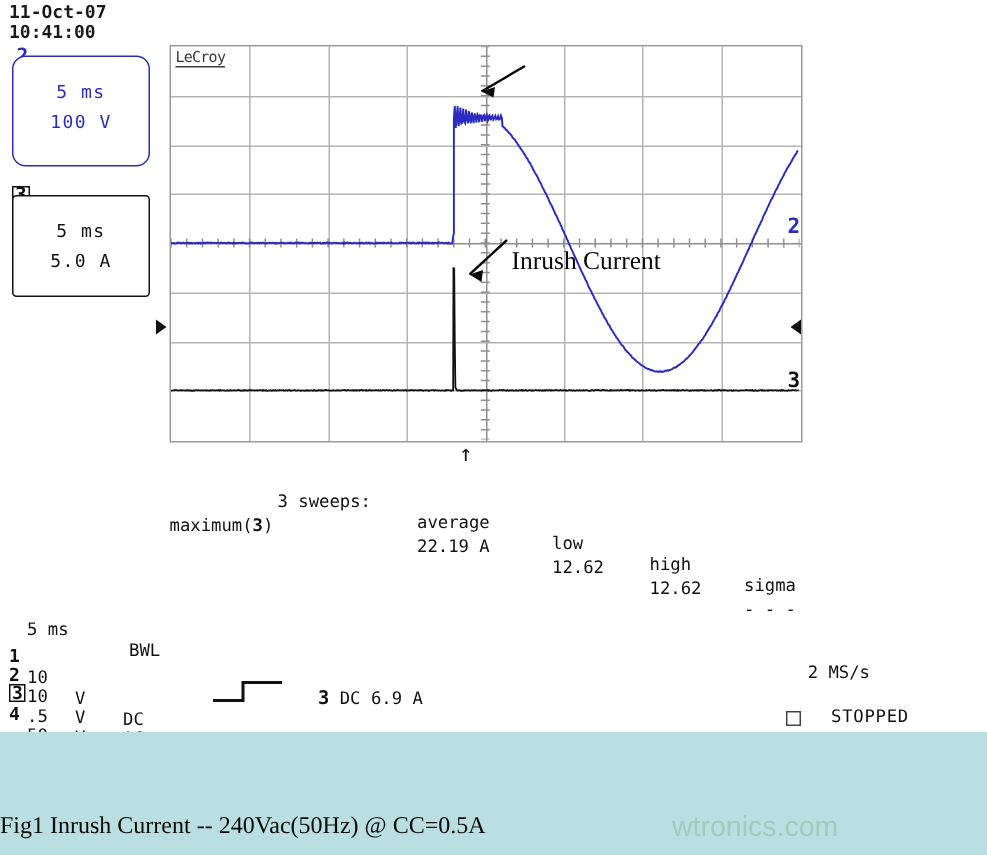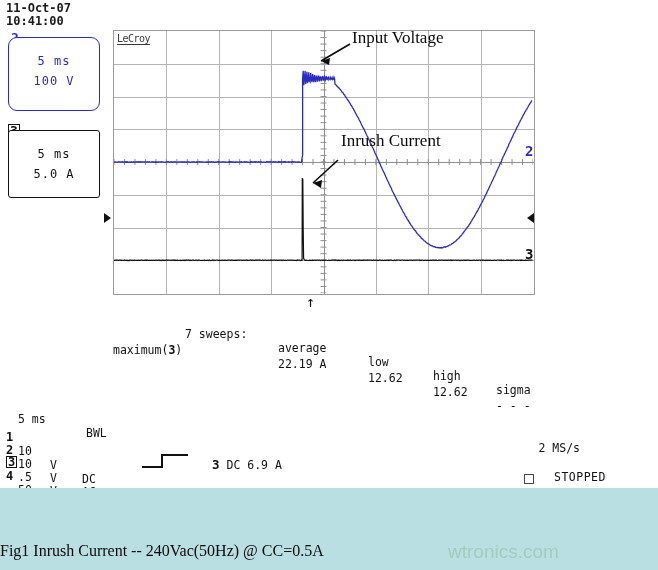--- a/index.html
+++ b/index.html
@@ -87,21 +87,21 @@
   #triR{left:527px;top:213px;border-top:5px solid transparent;border-bottom:5px solid transparent;border-right:7px solid #111;}
   #trigarrow{position:absolute;left:306px;top:295px;color:#111;font-size:15px;line-height:15px;}
 
   
   .anno{
     position:absolute;
     font-family:"Liberation Serif","DejaVu Serif",serif;
     font-size:17px;color:#0a0a0a;white-space:nowrap;
   }
   #annoV{left:352px;top:28px;}
-  #annoI{left:341px;top:131px;text-align:center;}
+  #annoI{left:341px;top:164px;text-align:center;}
 
   
   #meas{
     position:absolute;left:113px;top:313px;width:430px;
     font-family:"DejaVu Sans Mono", monospace;
     font-size:11.5px;color:#111;
   }
   #meas .mrow{position:relative;height:16px;white-space:pre;}
   #meas .c0{position:absolute;left:0;}
   #meas .c1{position:absolute;left:72px;}
@@ -302,26 +302,25 @@
   <div id="mark2" class="chmark">2</div>
   <div id="mark3" class="chmark">3</div>
   <div id="trigarrow">↑</div>
 
   <svg style="position:absolute;left:0;top:0;width:645px;height:300px;pointer-events:none;">
     <line x1="350" y1="44" x2="321" y2="61" stroke="#0a0a0a" stroke-width="1.6"></line>
     <polygon points="321,61 330,58 329,65" fill="#0a0a0a"></polygon>
     <line x1="338" y1="160" x2="313" y2="183" stroke="#0a0a0a" stroke-width="1.6"></line>
     <polygon points="313,183 322,180 321,188" fill="#0a0a0a"></polygon>
   </svg>
-  <div id="annoV" class="anno">Input Voltage</div>
   <div id="annoI" class="anno">Inrush Current</div>
 
   <div id="meas">
     <div class="mrow">
-      <span class="c1">7 sweeps:</span>
+      <span class="c1">3 sweeps:</span>
       <span class="c2">average</span>
       <span class="c3">low</span>
       <span class="c4">high</span>
       <span class="c5">sigma</span>
     </div>
     <div class="mrow">
       <span class="c0"><span>maximum(</span><span class="bold">3</span><span>)</span></span>
       <span class="c2">22.19 A</span>
       <span class="c3">12.62</span>
       <span class="c4">12.62</span>

